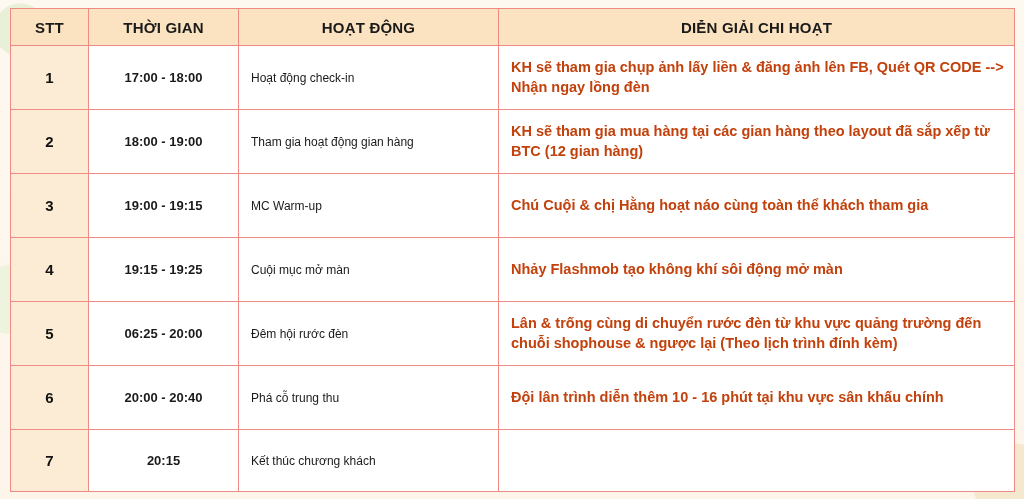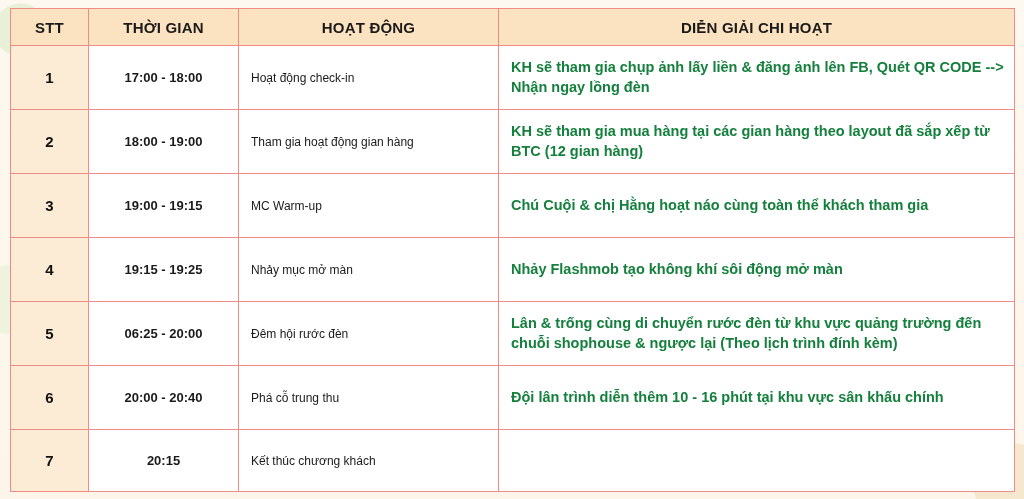--- a/index.html
+++ b/index.html
@@ -78,21 +78,21 @@
   td.act {
     text-align: left;
     font-size: 12px;
     color: #1a1a1a;
     padding-left: 12px;
   }
   td.detail {
     text-align: left;
     font-weight: bold;
     font-size: 14.5px;
-    color: #15803d;
+    color: #c2410c;
     line-height: 1.35;
     padding-left: 12px;
     padding-right: 8px;
   }
   tbody tr:last-child td { height: 62px; }
 </style>
 </head>
 <body>
 
 <div class="bg-decor"></div>
@@ -128,21 +128,21 @@
       </tr>
       <tr>
         <td class="stt">3</td>
         <td class="time">19:00 - 19:15</td>
         <td class="act">MC Warm-up</td>
         <td class="detail">Chú Cuội &amp; chị Hằng hoạt náo cùng toàn thể khách tham gia</td>
       </tr>
       <tr>
         <td class="stt">4</td>
         <td class="time">19:15 - 19:25</td>
-        <td class="act">Nhảy mục mở màn</td>
+        <td class="act">Cuội mục mở màn</td>
         <td class="detail">Nhảy Flashmob tạo không khí sôi động mở màn</td>
       </tr>
       <tr>
         <td class="stt">5</td>
         <td class="time">06:25 - 20:00</td>
         <td class="act">Đêm hội rước đèn</td>
         <td class="detail">Lân &amp; trống cùng di chuyển rước đèn từ khu vực quảng trường đến chuỗi shophouse &amp; ngược lại (Theo lịch trình đính kèm)</td>
       </tr>
       <tr>
         <td class="stt">6</td>

